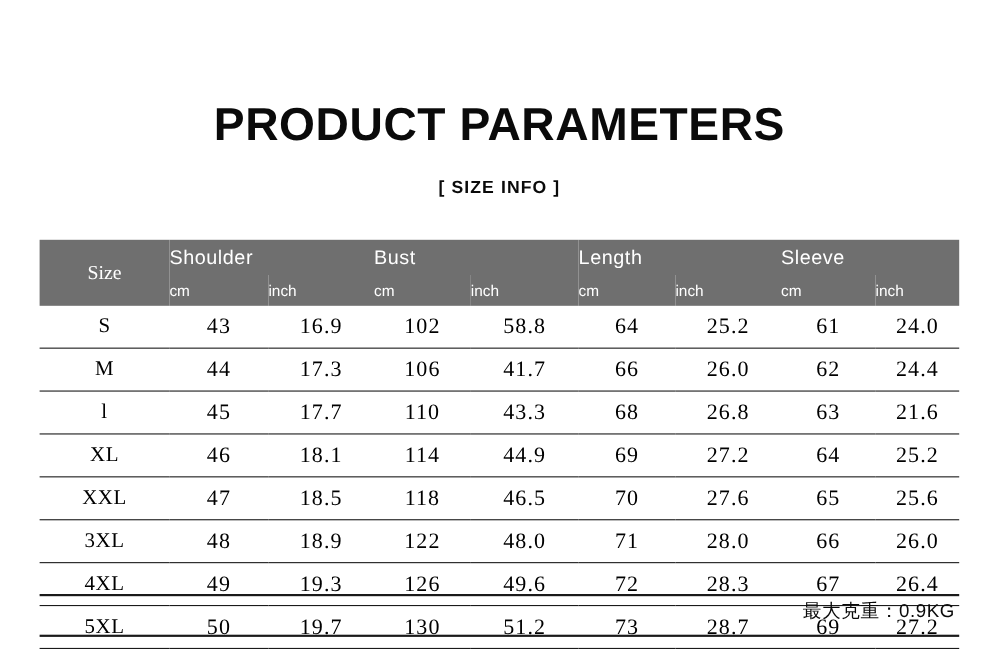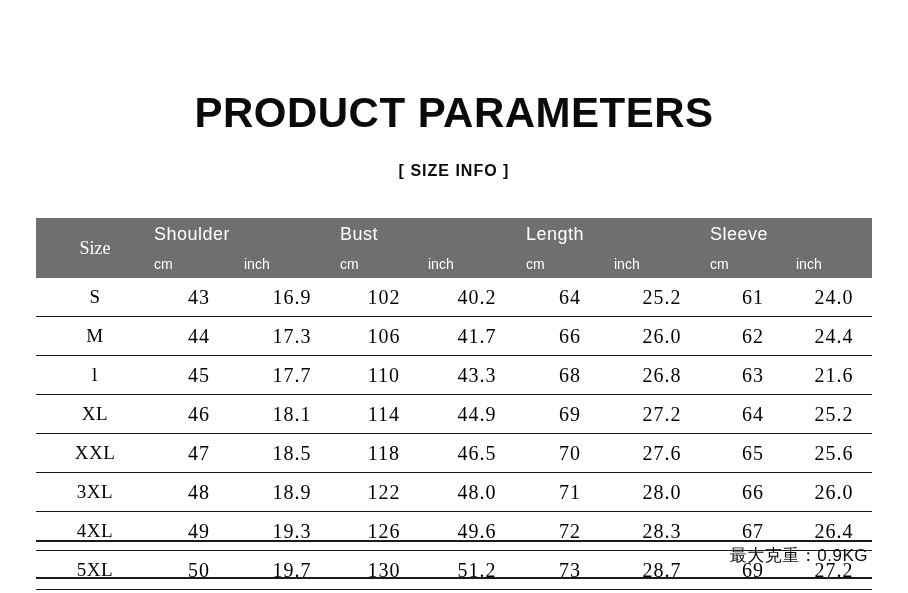--- a/index.html
+++ b/index.html
@@ -166,21 +166,21 @@
           <th class="hdr-unit">cm</th>
           <th class="hdr-unit">inch</th>
         </tr>
       </thead>
       <tbody>
         <tr class="body-row">
           <td class="size-cell">S</td>
           <td>43</td>
           <td>16.9</td>
           <td>102</td>
-          <td>40.2</td>
+          <td>58.8</td>
           <td>64</td>
           <td>25.2</td>
           <td>61</td>
           <td>24.0</td>
         </tr>
         <tr class="body-row">
           <td class="size-cell">M</td>
           <td>44</td>
           <td>17.3</td>
           <td>106</td>

